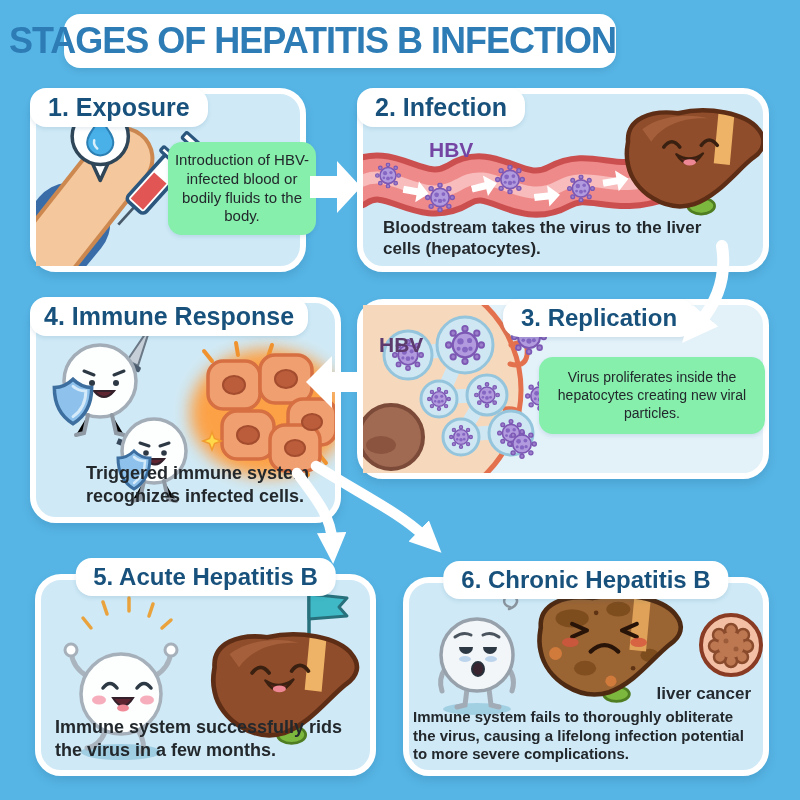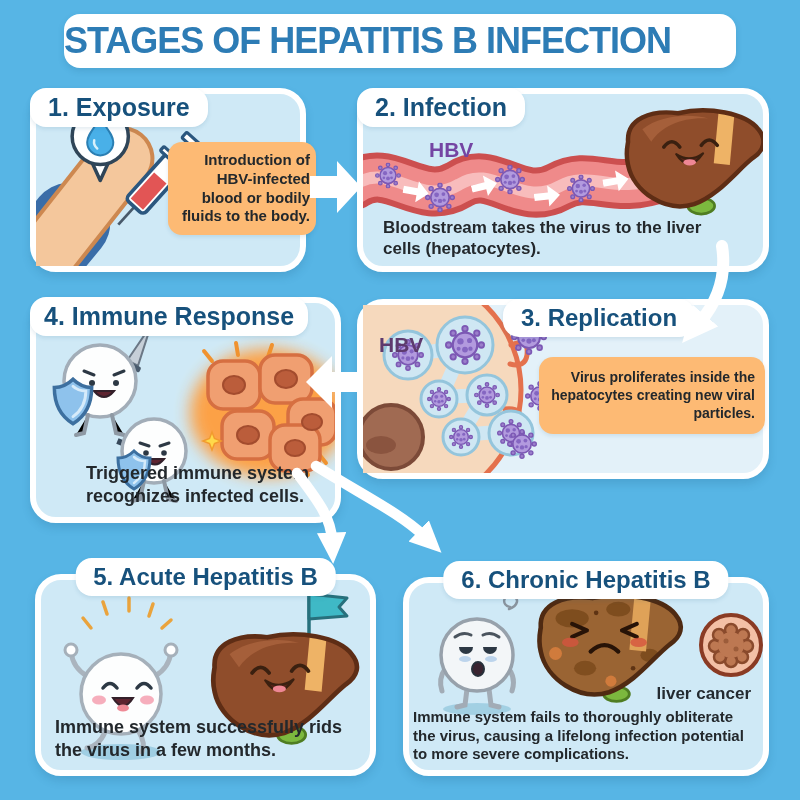--- a/index.html
+++ b/index.html
@@ -1,32 +1,32 @@
 <!DOCTYPE html>
 <html><head>
 <meta charset="utf-8">
 <style>
   html,body{margin:0;padding:0;}
   body{font-family:"Liberation Sans",sans-serif;}
   #stage{position:relative;width:800px;height:800px;background:#57b5e5;overflow:hidden;}
 
   
-  .title-banner{position:absolute;left:64px;top:14px;width:672px;height:54px;background:#ffffff;
-    border-radius:16px;display:flex;align-items:center;justify-content:flex-start;
+  .title-banner{position:absolute;left:64px;top:14px;width:552px;height:54px;background:#ffffff;
+    border-radius:16px;display:flex;align-items:center;justify-content:flex-end;
     box-shadow:0 3px 6px rgba(25,90,130,.18);}
   .title-text{color:#2d7cb5;font-size:36px;font-weight:bold;letter-spacing:-1px;white-space:nowrap;}
 
   
   .panel{position:absolute;background:#cfe9f6;border:6px solid #ffffff;border-radius:26px;
     box-sizing:border-box;box-shadow:0 5px 8px rgba(25,90,130,.18);}
   .panel svg.illus{position:absolute;left:0;top:0;width:100%;height:100%;display:block;z-index:1;}
   .pill{position:absolute;background:#ffffff;border-radius:16px;padding:5px 18px;color:#17517c;
     font-weight:bold;font-size:25px;white-space:nowrap;z-index:3;box-shadow:0 2px 4px rgba(25,90,130,.12);}
-  .bubble{position:absolute;background:#fdba74;border-radius:14px;color:#23282c;font-weight:bold;
-    text-align:right;z-index:2;box-shadow:0 2px 4px rgba(25,90,130,.12);}
+  .bubble{position:absolute;background:#86efac;border-radius:14px;color:#23282c;font-weight:normal;
+    text-align:center;z-index:2;box-shadow:0 2px 4px rgba(25,90,130,.12);}
   .caption{position:absolute;left:0;right:0;color:#23282c;font-weight:bold;text-align:left;z-index:2;line-height:1.24;}
   .hbv{position:absolute;font-weight:bold;z-index:2;}
 
   
   #p1{left:30px;top:88px;width:276px;height:184px;}
   #p2{left:357px;top:88px;width:412px;height:184px;}
   #p3{left:357px;top:299px;width:412px;height:180px;background:#e3f1f9;}
   #p4{left:30px;top:297px;width:311px;height:226px;}
   #p5{left:35px;top:574px;width:341px;height:202px;}
   #p6{left:403px;top:577px;width:366px;height:199px;}

